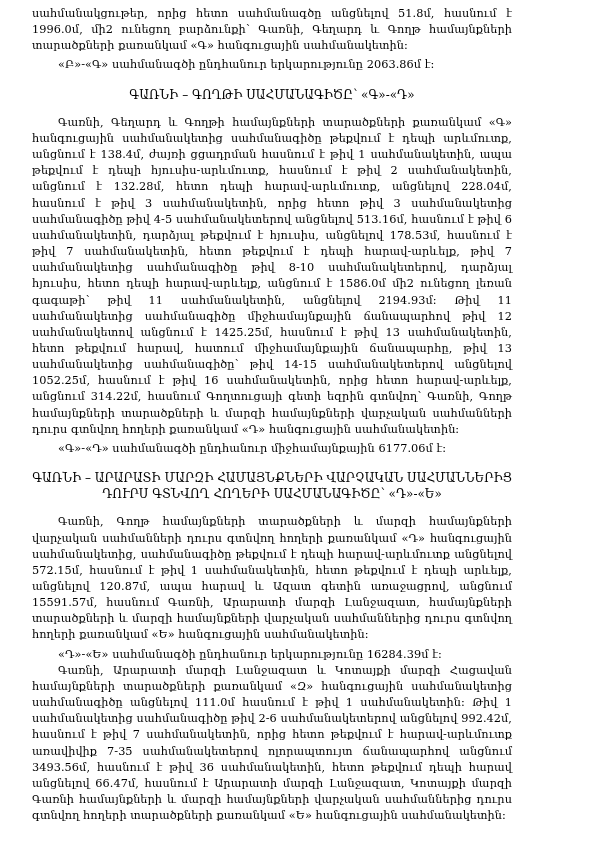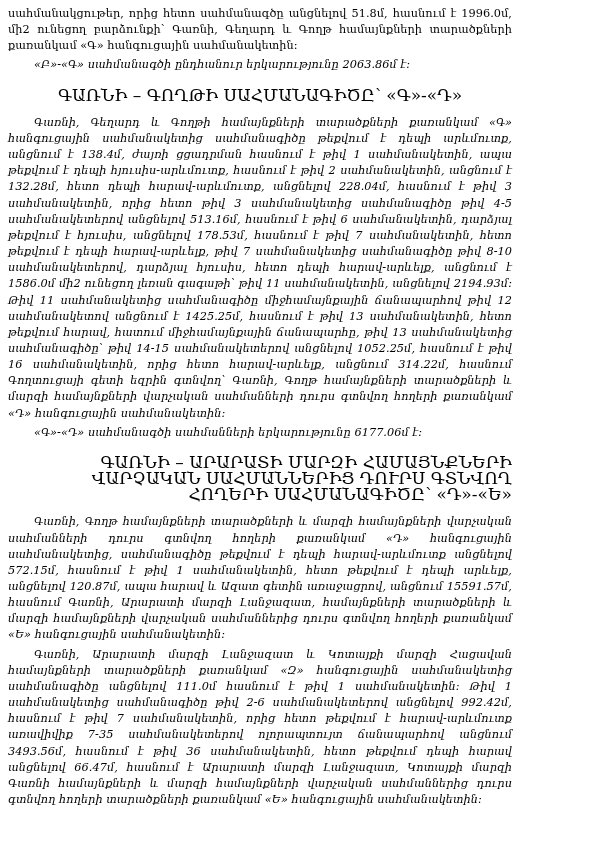--- a/index.html
+++ b/index.html
@@ -11,70 +11,69 @@
     width: 606px;
     height: 841px;
     font-family: "DejaVu Serif", "Liberation Serif", serif;
     color: #000000;
     overflow: hidden;
   }
   .page {
     width: 528px;
     height: 841px;
     box-sizing: border-box;
-    padding: 6px 16px 0 8px;
+    padding: 6px 16px 0 32px;
     position: relative;
   }
   p {
     margin: 0;
     padding: 0;
   }
   .body-text {
     font-size: 11.3px;
     line-height: 16.15px;
     text-align: justify;
     text-justify: inter-word;
     letter-spacing: 0.05px;
   }
   .indent {
     text-indent: 26px;
-    font-style: italic;
   }
   .heading {
-    font-size: 17px;
+    font-size: 12px;
     line-height: 16.15px;
     text-align: center;
     margin-top: 13px;
     margin-bottom: 12px;
   }
   .heading.two-line {
     margin-bottom: 12px;
-    text-align: right;
   }
   .gap-small {
     height: 3px;
   }
 </style>
 </head>
 <body>
 
 <div class="page">
 
   <p class="body-text">սահմանակցութեր, որից հետո սահմանագծը անցնելով 51.8մ, հասնում է  1996.0մ, մի2 ունեցող բարձունքի՝ Գառնի, Գեղարդ և Գողթ  համայնքների տարածքների քառանկամ «Գ» հանգուցային սահմանակետին:</p>
   <div class="gap-small"></div>
   <p class="body-text indent">«Բ»-«Գ» սահմանագծի ընդհանուր երկարությունը 2063.86մ է:</p>
 
   <p class="heading">ԳԱՌՆԻ – ԳՈՂԹԻ ՍԱՀՄԱՆԱԳԻԾԸ՝ «Գ»-«Դ»</p>
 
   <p class="body-text indent">Գառնի, Գեղարդ և Գողթի   համայնքների տարածքների քառանկամ  «Գ» հանգուցային սահմանակետից սահմանագիծը թեքվում է դեպի արևմուտք, անցնում է 138.4մ, ժայռի ցցադրման հասնում է թիվ 1 սահմանակետին, ապա թեքվում է դեպի հյուսիս-արևմուտք, հասնում է թիվ 2 սահմանակետին, անցնում է 132.28մ, հետո դեպի հարավ-արևմուտք, անցնելով 228.04մ, հասնում է թիվ 3 սահմանակետին, որից հետո թիվ 3 սահմանակետից սահմանագիծը թիվ 4-5 սահմանակետերով անցնելով 513.16մ, հասնում է թիվ 6 սահմանակետին, դարձյալ թեքվում է հյուսիս, անցնելով 178.53մ, հասնում է թիվ 7 սահմանակետին, հետո թեքվում է դեպի հարավ-արևելք, թիվ 7 սահմանակետից սահմանագիծը թիվ 8-10 սահմանակետերով, դարձյալ հյուսիս, հետո դեպի հարավ-արևելք, անցնում է 1586.0մ մի2 ունեցող լեռան գագաթի՝ թիվ 11 սահմանակետին, անցնելով 2194.93մ: Թիվ 11 սահմանակետից սահմանագիծը միջհամայնքային ճանապարհով թիվ 12 սահմանակետով անցնում է 1425.25մ, հասնում է թիվ 13 սահմանակետին, հետո թեքվում հարավ, հատում միջհամայնքային ճանապարհը, թիվ 13 սահմանակետից սահմանագիծը՝ թիվ 14-15 սահմանակետերով անցնելով 1052.25մ, հասնում է թիվ 16 սահմանակետին, որից հետո հարավ-արևելք, անցնում 314.22մ, հասնում Գողտուցայի գետի եզրին գտնվող՝ Գառնի, Գողթ համայնքների տարածքների և մարզի համայնքների վարչական սահմանների դուրս գտնվող հողերի քառանկամ «Դ» հանգուցային սահմանակետին:</p>
   <div class="gap-small"></div>
-  <p class="body-text indent">«Գ»-«Դ» սահմանագծի սահմանների երկարությունը 6177.06մ է:</p>
+  <p class="body-text indent">«Գ»-«Դ» սահմանագծի ընդհանուր միջհամայնքային 6177.06մ է:</p>
 
   <p class="heading two-line">ԳԱՌՆԻ – ԱՐԱՐԱՏԻ ՄԱՐԶԻ ՀԱՄԱՅՆՔՆԵՐԻ ՎԱՐՉԱԿԱՆ ՍԱՀՄԱՆՆԵՐԻՑ ԴՈՒՐՍ ԳՏՆՎՈՂ ՀՈՂԵՐԻ  ՍԱՀՄԱՆԱԳԻԾԸ՝ «Դ»-«Ե»</p>
 
   <p class="body-text indent">Գառնի, Գողթ համայնքների տարածքների և մարզի համայնքների վարչական սահմանների դուրս գտնվող հողերի քառանկամ «Դ» հանգուցային սահմանակետից, սահմանագիծը թեքվում է դեպի հարավ-արևմուտք անցնելով 572.15մ, հասնում է թիվ 1 սահմանակետին, հետո թեքվում է դեպի արևելք, անցնելով 120.87մ, ապա հարավ և Ազատ գետին առաջացրով, անցնում 15591.57մ, հասնում Գառնի, Արարատի մարզի Լանջազատ, համայնքների տարածքների և մարզի համայնքների վարչական սահմաններից դուրս գտնվող հողերի քառանկամ «Ե» հանգուցային սահմանակետին:</p>
   <div class="gap-small"></div>
+  <p class="body-text indent">«Դ»-«Ե» սահմանագծի ընդհանուր երկարությունը 16284.39մ է:</p>
 
 
   <p class="body-text indent">Գառնի, Արարատի մարզի Լանջազատ և Կոտայքի մարզի Հացավան համայնքների տարածքների քառանկամ «Զ» հանգուցային սահմանակետից սահմանագիծը անցնելով 111.0մ հասնում է թիվ 1 սահմանակետին: Թիվ 1 սահմանակետից սահմանագիծը թիվ 2-6 սահմանակետերով անցնելով 992.42մ, հասնում է թիվ 7 սահմանակետին, որից հետո թեքվում է հարավ-արևմուտք առավիվիք 7-35 սահմանակետերով ոլորապտույտ ճանապարհով անցնում 3493.56մ, հասնում է թիվ 36 սահմանակետին, հետո թեքվում դեպի հարավ անցնելով 66.47մ, հասնում է Արարատի մարզի Լանջազատ, Կոտայքի մարզի Գառնի համայնքների և մարզի համայնքների վարչական սահմաններից դուրս գտնվող հողերի տարածքների քառանկամ «Ե» հանգուցային սահմանակետին:</p>
   <div class="gap-small"></div>
 
 </div>
 
 </body></html>

